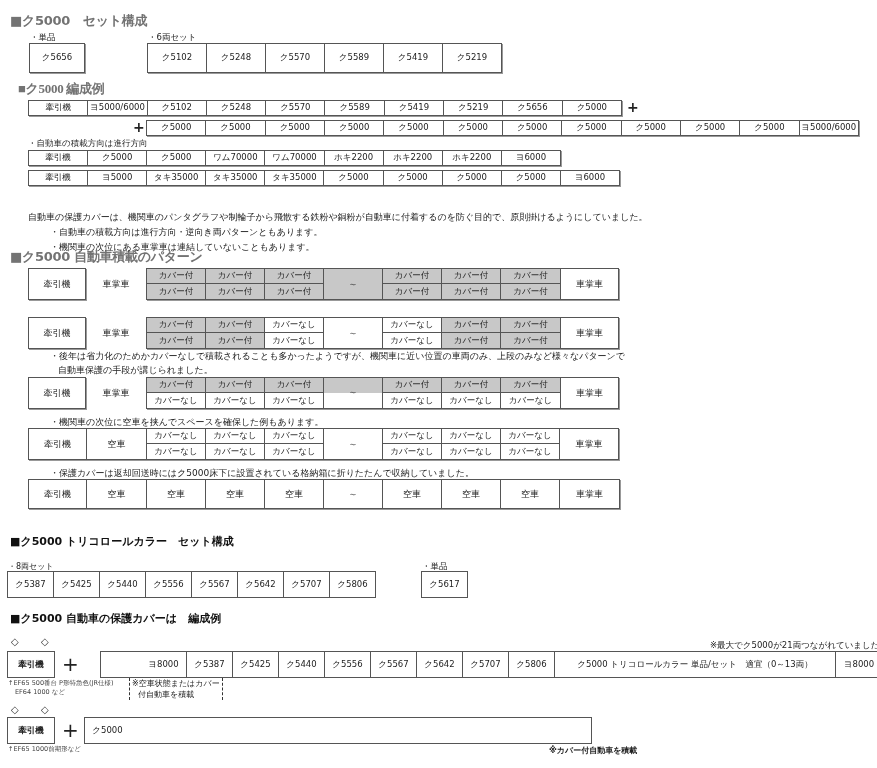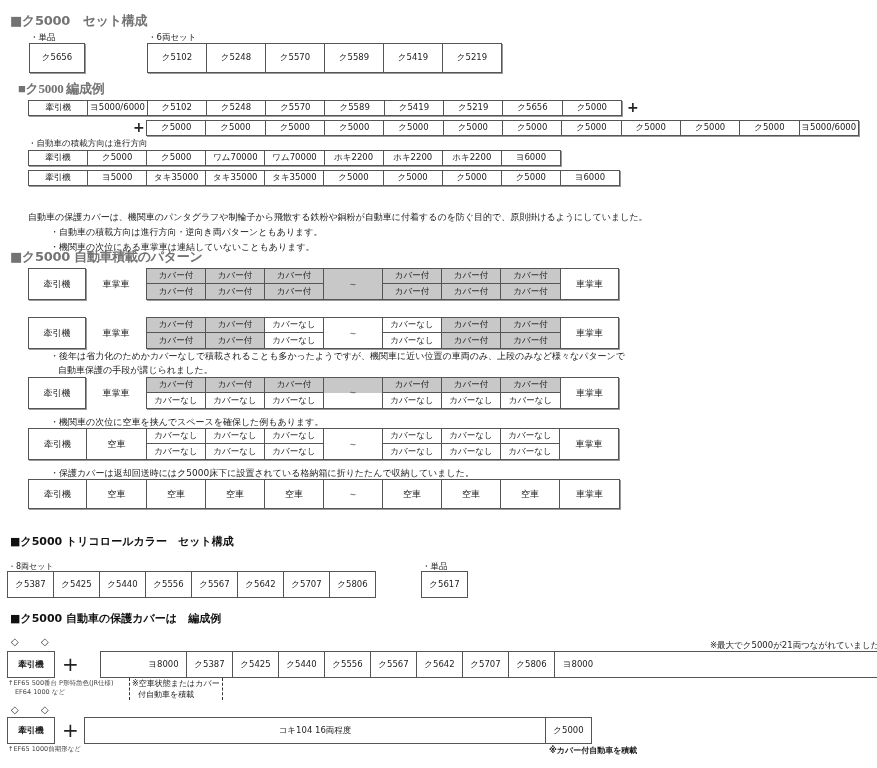--- a/index.html
+++ b/index.html
@@ -303,33 +303,33 @@
 <div class="abs row" style="left:100px;top:651px;width:783px;height:27px;box-shadow:none;padding-left:40px;">
   <div style="width:46px;font-size:8.5px;">ヨ8000</div>
   <div style="width:46px;" class="light">ク5387</div>
   <div style="width:46px;" class="light">ク5425</div>
   <div style="width:46px;" class="light">ク5440</div>
   <div style="width:46px;" class="light">ク5556</div>
   <div style="width:46px;" class="light">ク5567</div>
   <div style="width:46px;" class="light">ク5642</div>
   <div style="width:46px;" class="light">ク5707</div>
   <div style="width:46px;" class="light">ク5806</div>
+  <div style="flex:1;" class="light">ク5000 トリコロールカラー 単品/セット　適宜（0～13両）</div>
   <div style="width:46px;font-size:8.5px;">ヨ8000</div>
 </div>
 <div class="abs" style="left:8px;top:679px;font-size:6.5px;color:#444;white-space:nowrap;">↑EF65 500番台 P形特急色(JR仕様)</div>
 <div class="abs" style="left:15px;top:688px;font-size:6.5px;color:#444;white-space:nowrap;text-align:right;">EF64 1000 など</div>
 <div class="abs dashed" style="left:129px;top:678px;width:94px;height:22px;">
   <div style="font-size:8px;padding-left:2px;white-space:nowrap;">※空車状態またはカバー</div>
   <div style="font-size:8px;padding-left:8px;white-space:nowrap;">付自動車を積載</div>
 </div>
 
 <div class="abs diamond" style="left:11px;top:704px;">◇</div>
 <div class="abs diamond" style="left:41px;top:704px;">◇</div>
 <div class="abs row" style="left:7px;top:717px;width:48px;height:27px;box-shadow:none;">
   <div style="width:100%;font-weight:bold;font-size:8.5px;">牽引機</div>
 </div>
 <div class="abs" style="left:62px;top:718px;font-size:20px;color:#222;">+</div>
 <div class="abs row" style="left:84px;top:717px;width:508px;height:27px;box-shadow:none;">
-  <div style="flex:1;font-size:8.5px;">コキ104 16両程度</div>
   <div style="width:45px;" class="light">ク5000</div>
 </div>
 <div class="abs" style="left:8px;top:745px;font-size:6.5px;color:#444;white-space:nowrap;">↑EF65 1000前期形など</div>
 <div class="abs" style="left:549px;top:745px;font-size:8px;font-weight:bold;color:#222;white-space:nowrap;">※カバー付自動車を積載</div>
 
 </body></html>

